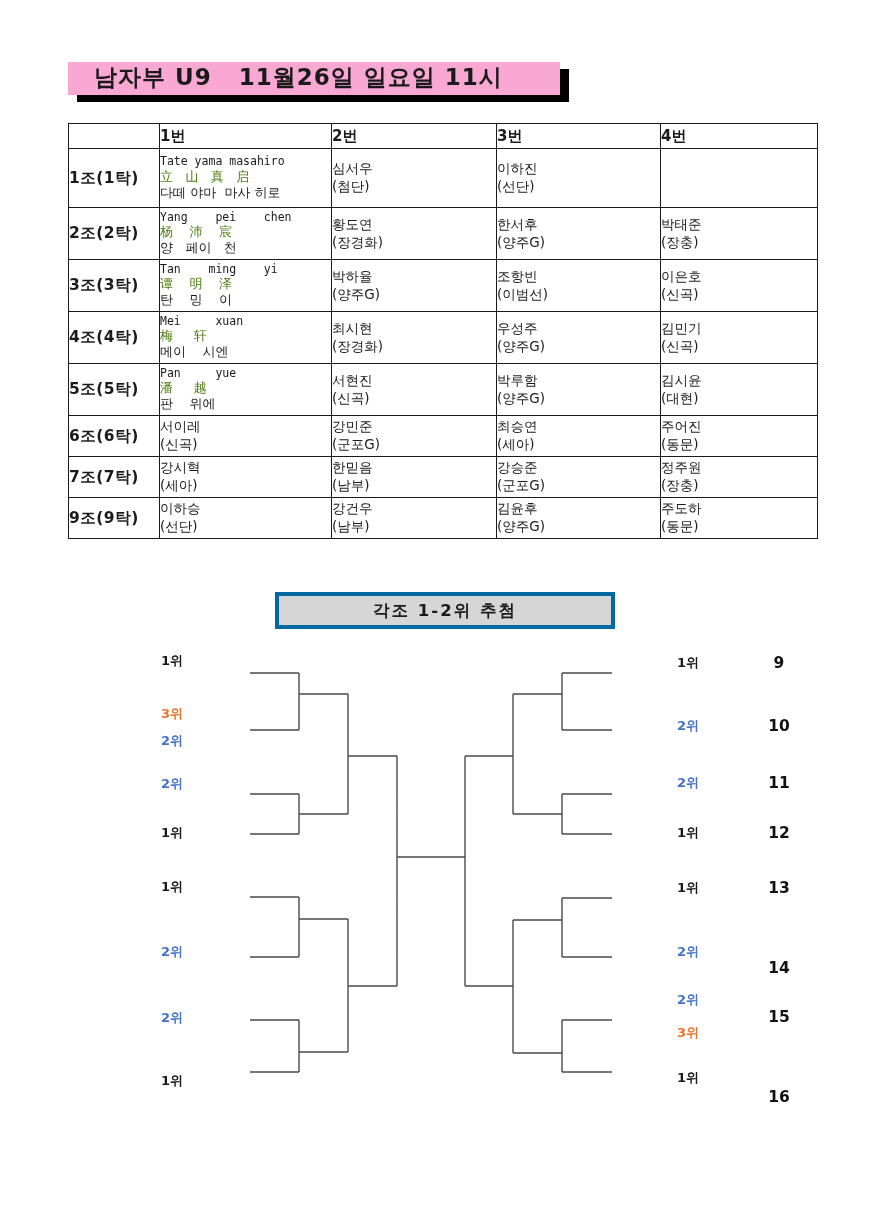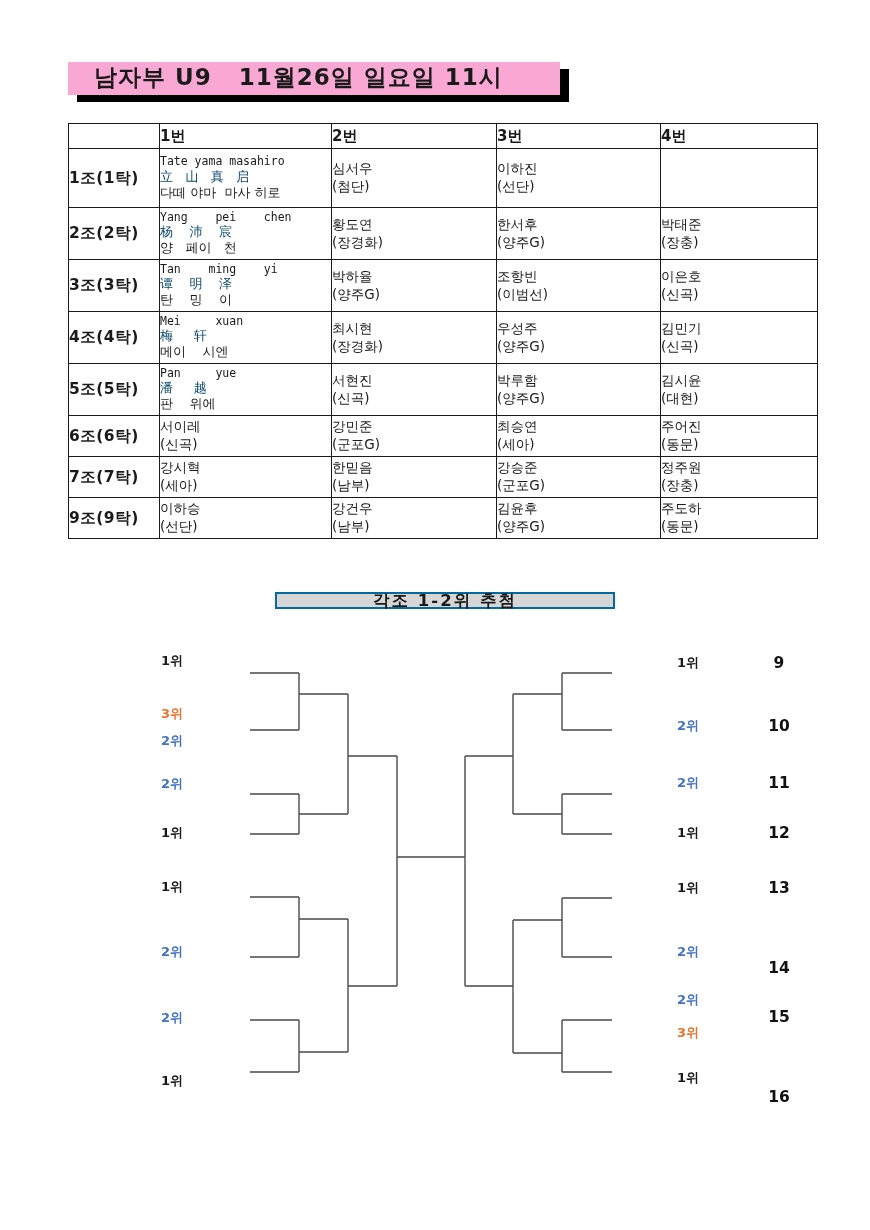--- a/index.html
+++ b/index.html
@@ -16,26 +16,26 @@
   .grp-table{position:absolute;left:68px;top:123px;border-collapse:collapse;table-layout:fixed;}
   .grp-table td{border:1.6px solid #1a1a1a;vertical-align:middle;padding:0;overflow:hidden;}
   .grp-table tr.hdr{height:25px;}
   .grp-table tr.hdr td{font-weight:bold;font-size:15px;}
   .grp-table tr.first{height:59px;}
   .grp-table tr.tall{height:52px;}
   .grp-table tr.short{height:41px;}
   .group-cell{font-weight:bold;font-size:15.5px;letter-spacing:0.5px;}
   .player-cell div{font-size:13.5px;line-height:1.32;}
   .player-cell .en{font-family:"DejaVu Sans Mono","Liberation Mono",monospace;font-size:11.5px;line-height:1.25;white-space:pre;}
-  .player-cell .cn{font-size:13px;line-height:1.25;white-space:pre;color:#0c4a6e;}
+  .player-cell .cn{font-size:13px;line-height:1.25;white-space:pre;color:#4d7c0f;}
   .player-cell .kr{font-size:13px;line-height:1.3;white-space:pre;}
 
   
-  .banner{position:absolute;left:275px;top:592px;width:340px;height:17px;background:#d6d6d6;
-          border:2px solid #0369a1;box-sizing:border-box;display:flex;align-items:center;justify-content:center;
+  .banner{position:absolute;left:275px;top:592px;width:340px;height:37px;background:#d6d6d6;
+          border:4px solid #0369a1;box-sizing:border-box;display:flex;align-items:center;justify-content:center;
           font-weight:bold;font-size:16.5px;letter-spacing:2px;white-space:pre;}
 
   
   .bracket-svg{position:absolute;left:0;top:0;pointer-events:none;}
   .bk-label{position:absolute;height:22px;line-height:22px;text-align:center;
             font-weight:bold;font-size:13px;white-space:pre;}
   .bk-left{left:150px;width:44px;}
   .bk-right{left:666px;width:44px;}
   .bk-num{left:758px;width:42px;font-size:15.5px;color:#111;}
 </style>

